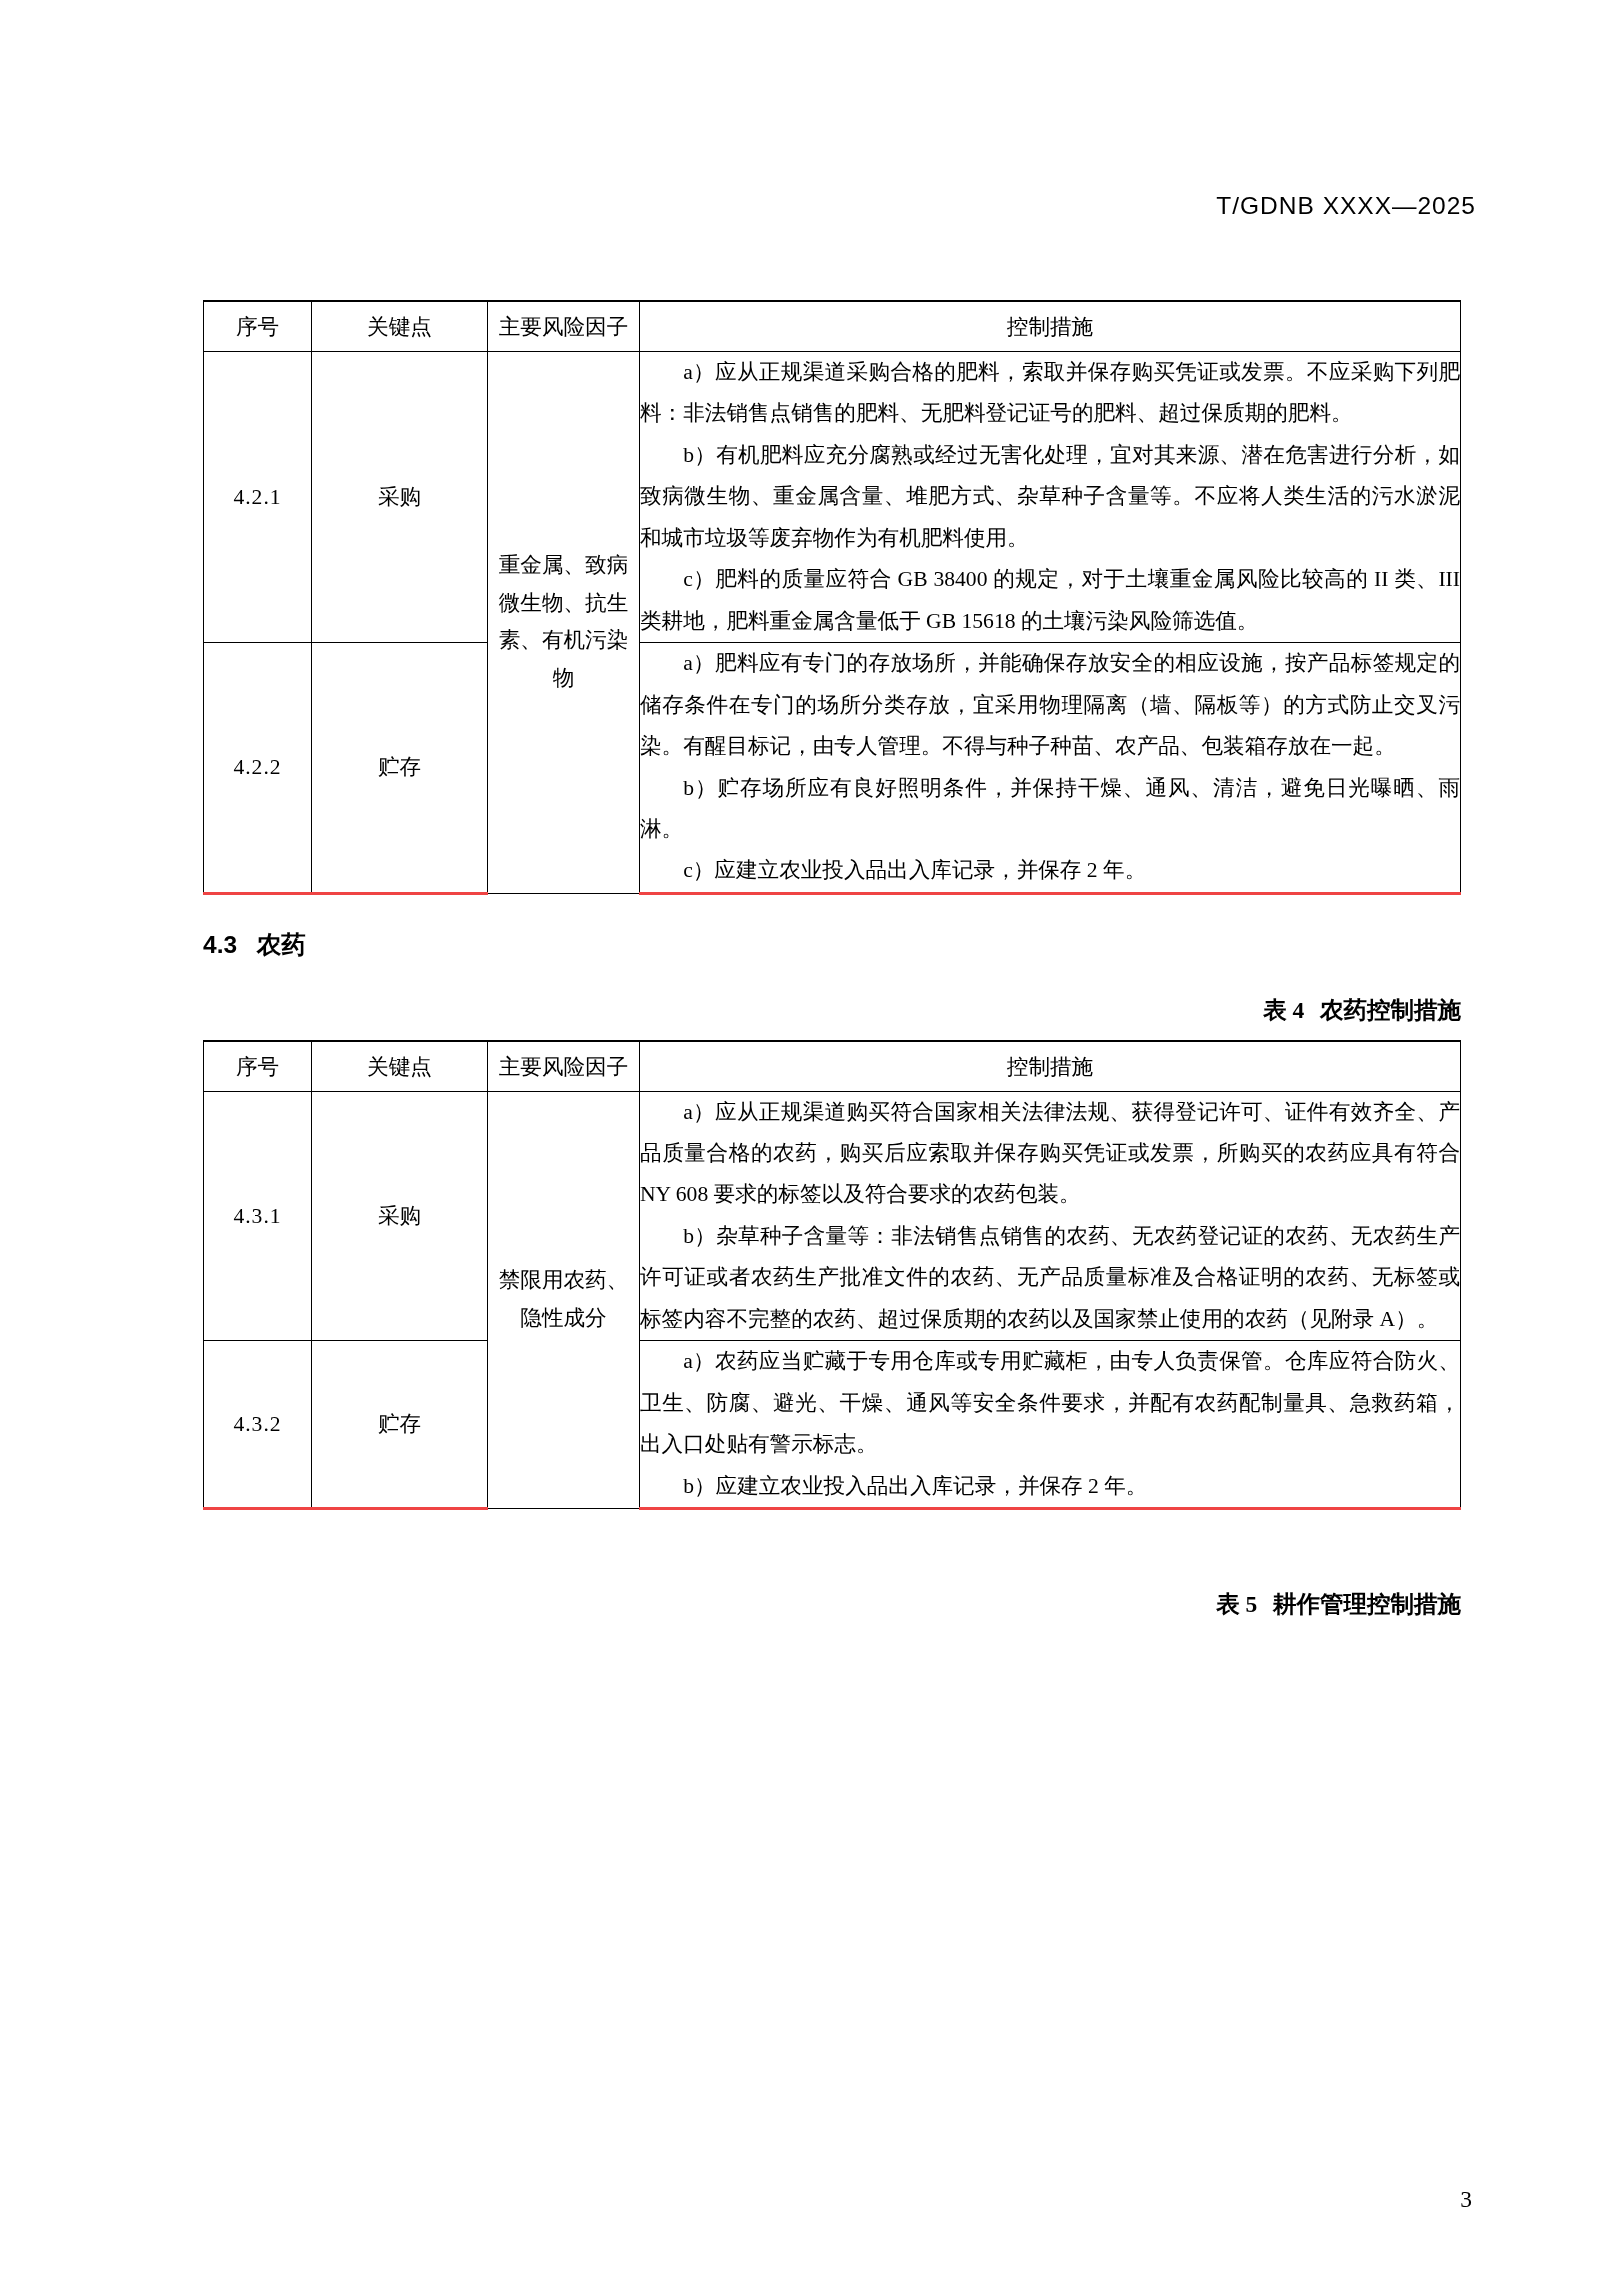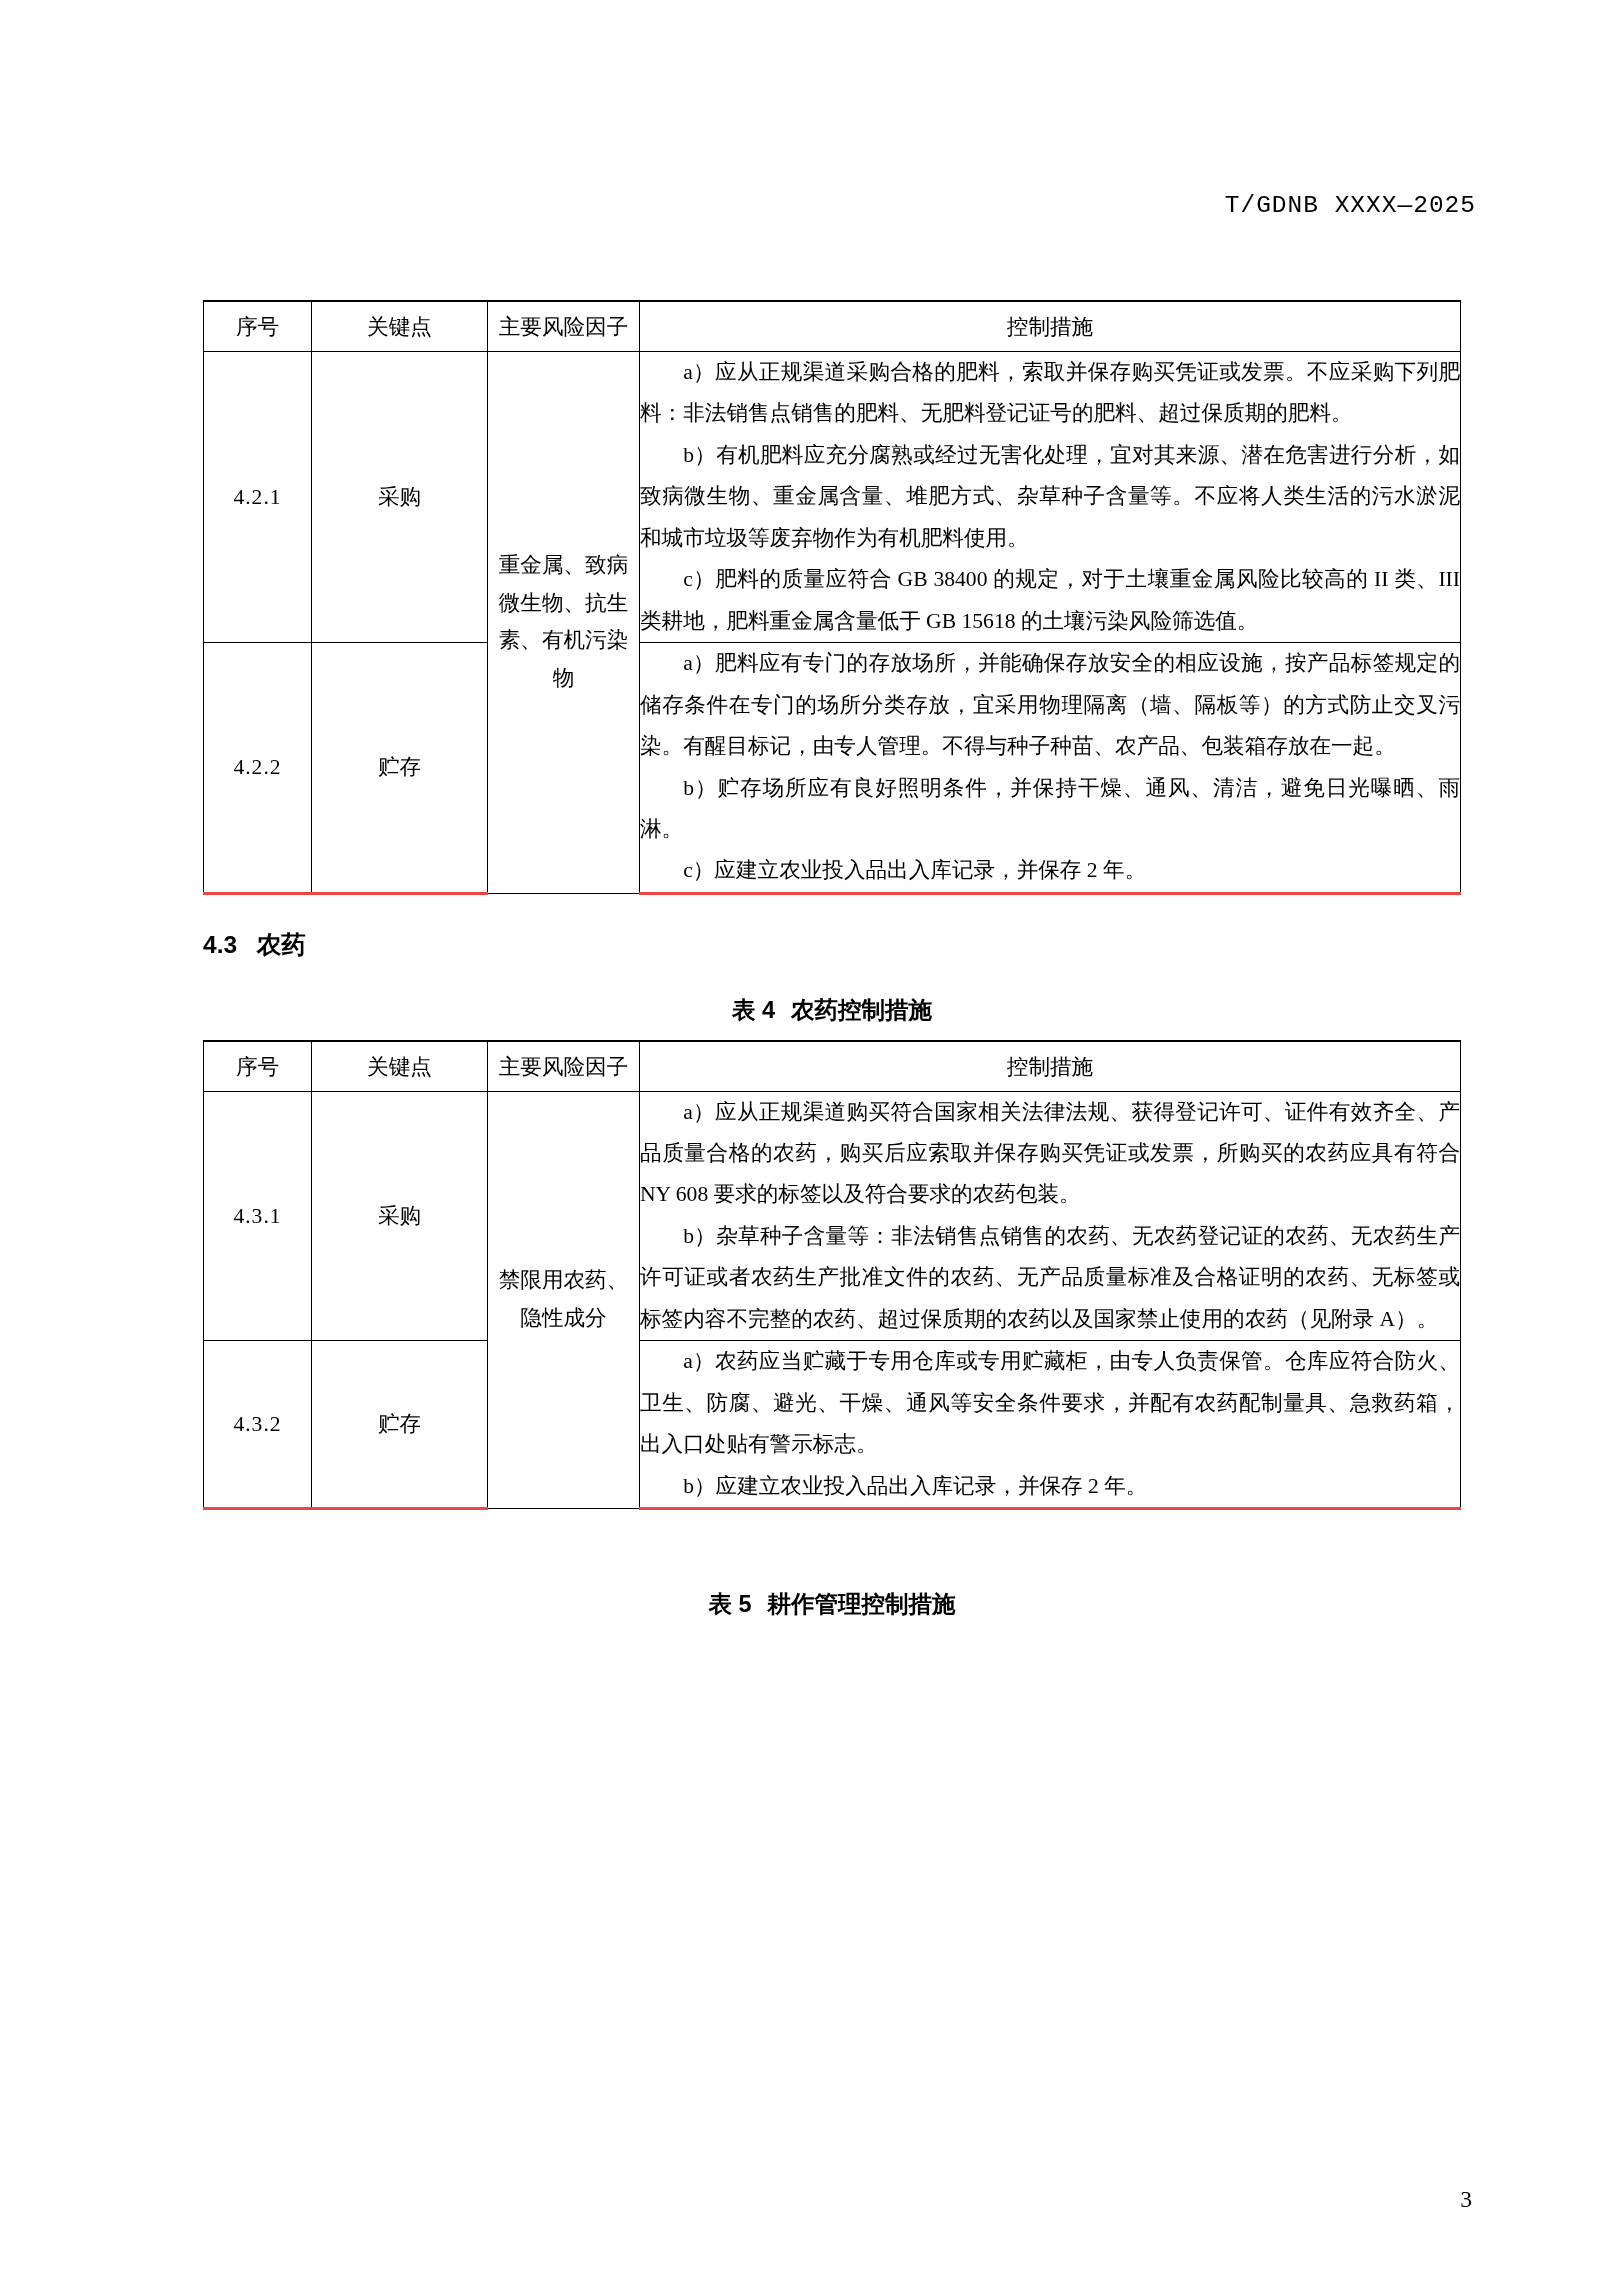--- a/index.html
+++ b/index.html
@@ -17,21 +17,21 @@
     height: 2293px;
     background: #ffffff;
     box-sizing: border-box;
     padding: 0;
     overflow: hidden;
   }
   .header {
     position: absolute;
     top: 192px;
     right: 145px;
-    font-family: Liberation Mono, monospace;
+    font-family: Liberation Sans, sans-serif;
     font-size: 24.5px;
     letter-spacing: 1px;
     white-space: nowrap;
   }
   .content {
     position: absolute;
     top: 300px;
     left: 203px;
     width: 1258px;
   }
@@ -95,24 +95,24 @@
   }
   .clause-title .num { font-weight: bold; }
   .clause-title .gap { display: inline-block; width: 19.6px; }
   .para {
     font-size: 22.5px;
     margin: 29px 0 0 0;
     text-indent: 2em;
     line-height: 1.6;
   }
   .table-caption {
-    font-family: Liberation Sans, sans-serif;
+    font-family: Liberation Serif, serif;
     font-size: 23.5px;
     font-weight: bold;
-    text-align: center;
+    text-align: right;
     margin: 33px 0 13.7px 0;
   }
   .table-caption .gap { display: inline-block; width: 15.7px; }
 
   .spacer-lg { height: 45px; }
 
   .page-number {
     position: absolute;
     bottom: 80px;
     right: 149px;

